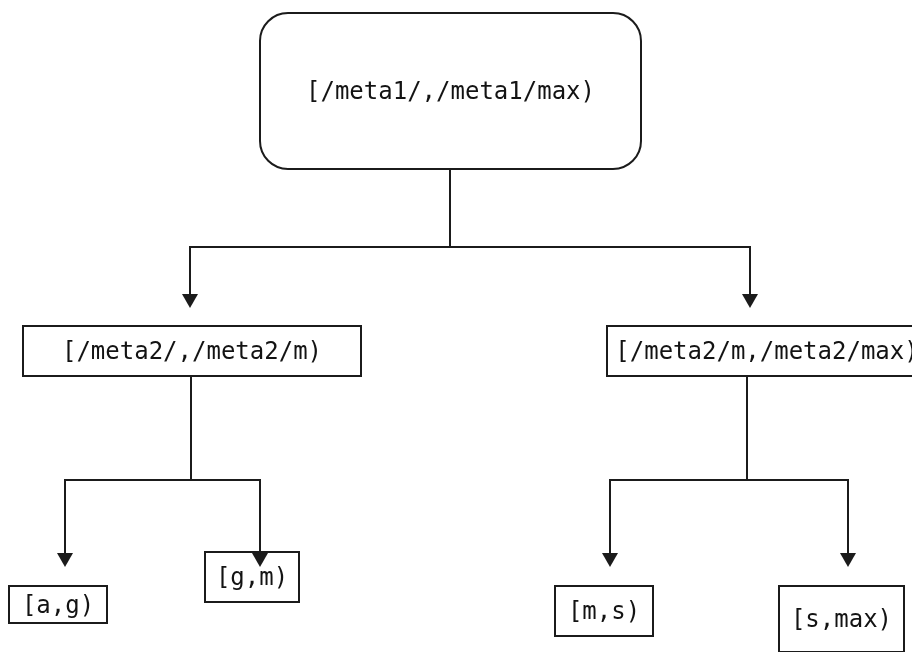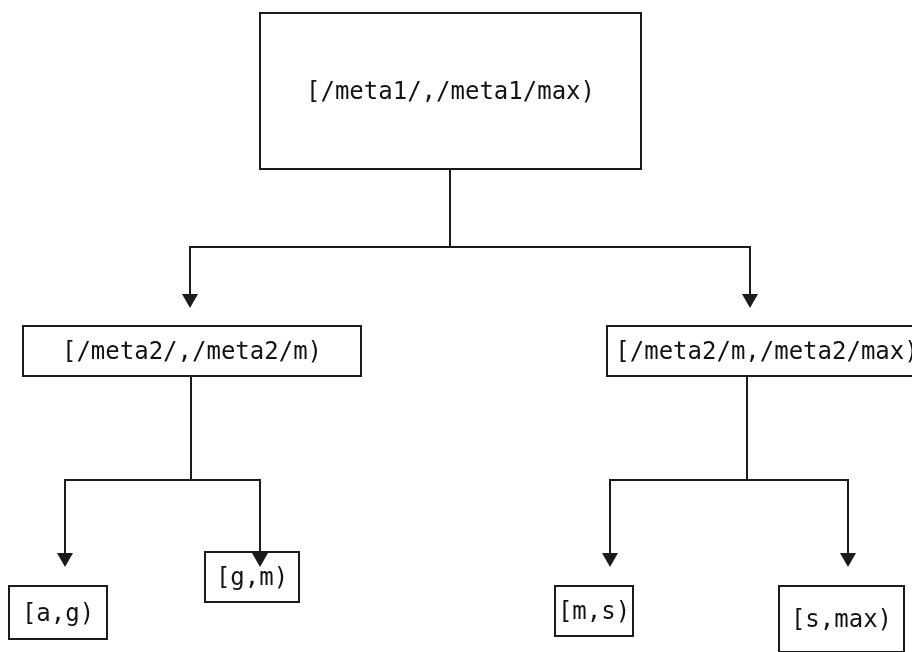--- a/index.html
+++ b/index.html
@@ -37,26 +37,26 @@
   .arrowhead {
     position: absolute;
     width: 0;
     height: 0;
     border-left: 8px solid transparent;
     border-right: 8px solid transparent;
     border-top: 14px solid #1b1b1b;
   }
 
   
-  #node-root   { left: 259px; top: 12px;  width: 383px; height: 158px; }
+  #node-root   { left: 259px; top: 12px;  width: 383px; height: 158px; border-radius: 29px; }
   #node-left   { left: 22px;  top: 325px; width: 340px; height: 52px; }
   #node-right  { left: 582px; top: 325px; width: 322px; height: 52px; margin-left: 24px; }
-  #node-ag     { left: 8px;   top: 585px; width: 100px; height: 55px; }
+  #node-ag     { left: 8px;   top: 585px; width: 100px; height: 39px; }
   #node-gm     { left: 204px; top: 551px; width: 96px; height: 52px; }
-  #node-ms     { left: 554px; top: 585px; width: 80px; height: 52px; text-align: right; }
+  #node-ms     { left: 554px; top: 585px; width: 100px; height: 52px; text-align: right; }
   #node-smax   { left: 778px; top: 585px; width: 127px; height: 68px; }
 </style>
 </head>
 <body>
 
 <div id="canvas">
 
   <div class="node" id="node-root">
     <span>[/meta1/,/meta1/max)</span>
   </div>

